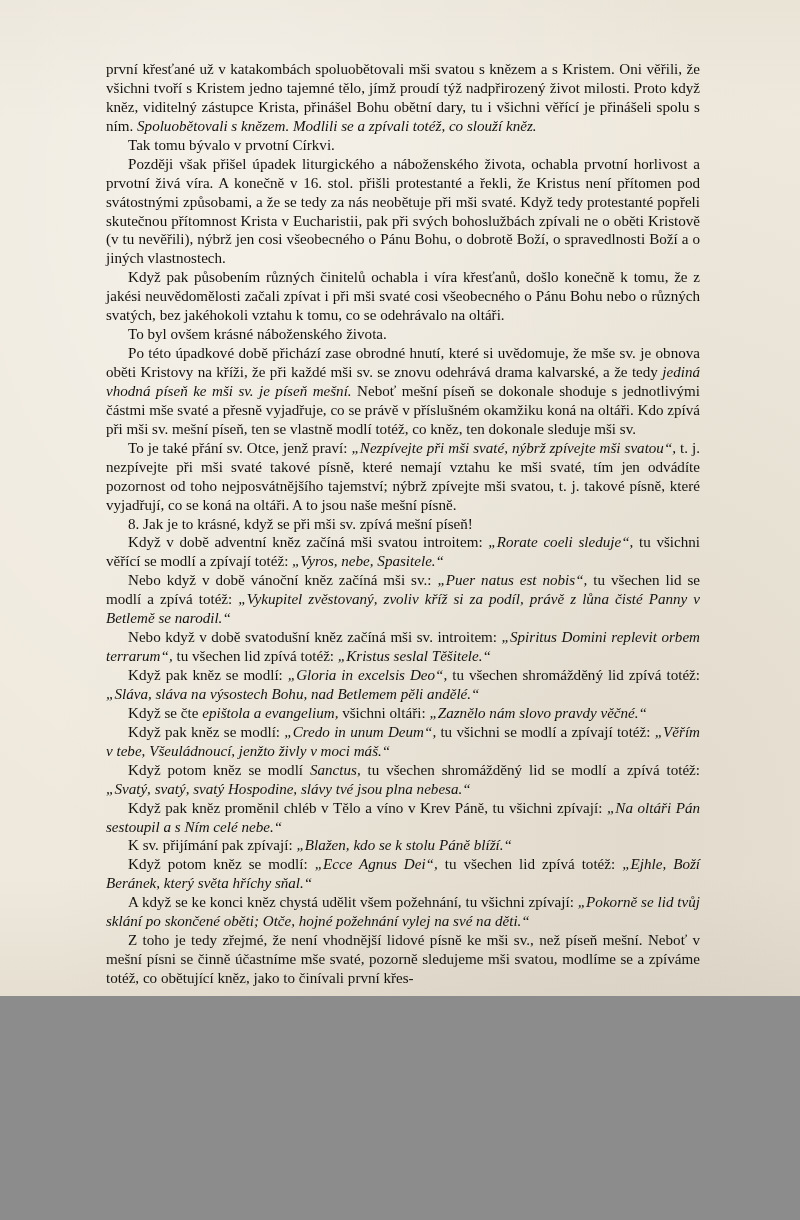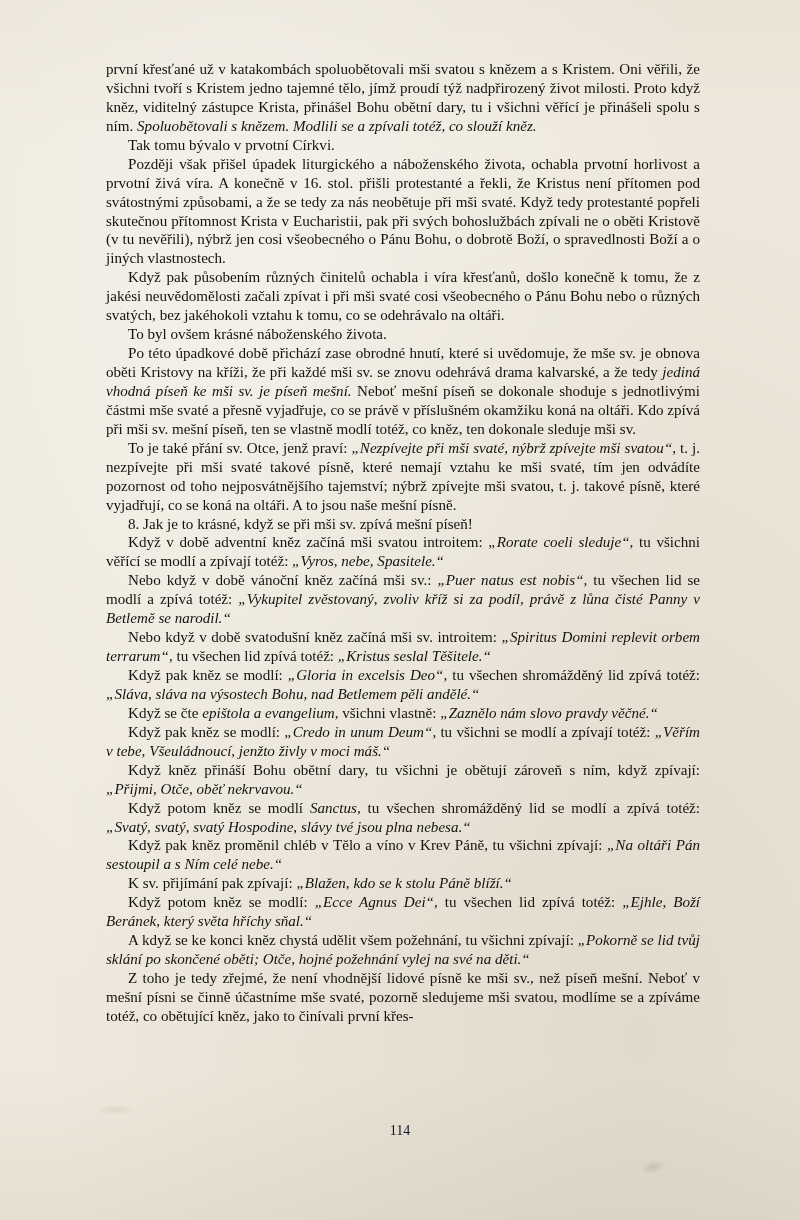--- a/index.html
+++ b/index.html
@@ -3,21 +3,21 @@
 <meta charset="utf-8">
 <style>
   html, body {
     margin: 0;
     padding: 0;
     background: #8c8c8c;
   }
   .page {
     position: relative;
     width: 800px;
-    height: 1220px;
+    height: 996px;
     background: #efe9dd;
     overflow: hidden;
     box-sizing: border-box;
   }
   
   .page::before {
     content: "";
     position: absolute;
     inset: 0;
     background:
@@ -97,25 +97,24 @@
     <p class="para"><span>8. Jak je to krásné, když se při mši sv. zpívá mešní píseň!</span></p>
 
     <p class="para"><span>Když v době adventní kněz začíná mši svatou introitem: </span><span class="it">„Rorate coeli sleduje“,</span><span> tu všichni věřící se modlí a zpívají totéž: </span><span class="it">„Vyros, nebe, Spasitele.“</span></p>
 
     <p class="para"><span>Nebo když v době vánoční kněz začíná mši sv.: </span><span class="it">„Puer natus est nobis“,</span><span> tu všechen lid se modlí a zpívá totéž: </span><span class="it">„Vykupitel zvěstovaný, zvoliv kříž si za podíl, právě z lůna čisté Panny v Betlemě se narodil.“</span></p>
 
     <p class="para"><span>Nebo když v době svatodušní kněz začíná mši sv. introitem: </span><span class="it">„Spiritus Domini replevit orbem terrarum“,</span><span> tu všechen lid zpívá totéž: </span><span class="it">„Kristus seslal Těšitele.“</span></p>
 
     <p class="para"><span>Když pak kněz se modlí: </span><span class="it">„Gloria in excelsis Deo“,</span><span> tu všechen shromážděný lid zpívá totéž: </span><span class="it">„Sláva, sláva na výsostech Bohu, nad Betlemem pěli andělé.“</span></p>
 
-    <p class="para"><span>Když se čte </span><span class="it">epištola a evangelium,</span><span> všichni vlastně: </span><span class="it">„Zaznělo nám slovo pravdy věčné.“</span></p>
+    <p class="para"><span>Když se čte </span><span class="it">epištola a evangelium,</span><span> všichni oltáři: </span><span class="it">„Zaznělo nám slovo pravdy věčné.“</span></p>
 
     <p class="para"><span>Když pak kněz se modlí: </span><span class="it">„Credo in unum Deum“,</span><span> tu všichni se modlí a zpívají totéž: </span><span class="it">„Věřím v tebe, Všeuládnoucí, jenžto živly v moci máš.“</span></p>
 
-    <p class="para"><span>Když kněz přináší Bohu obětní dary, tu všichni je obětují zároveň s ním, když zpívají: </span><span class="it">„Přijmi, Otče, oběť nekrvavou.“</span></p>
 
     <p class="para"><span>Když potom kněz se modlí </span><span class="it">Sanctus,</span><span> tu všechen shromážděný lid se modlí a zpívá totéž: </span><span class="it">„Svatý, svatý, svatý Hospodine, slávy tvé jsou plna nebesa.“</span></p>
 
     <p class="para"><span>Když pak kněz proměnil chléb v Tělo a víno v Krev Páně, tu všichni zpívají: </span><span class="it">„Na oltáři Pán sestoupil a s Ním celé nebe.“</span></p>
 
     <p class="para"><span>K sv. přijímání pak zpívají: </span><span class="it">„Blažen, kdo se k stolu Páně blíží.“</span></p>
 
     <p class="para"><span>Když potom kněz se modlí: </span><span class="it">„Ecce Agnus Dei“,</span><span> tu všechen lid zpívá totéž: </span><span class="it">„Ejhle, Boží Beránek, který světa hříchy sňal.“</span></p>
 
     <p class="para"><span>A když se ke konci kněz chystá udělit všem požehnání, tu všichni zpívají: </span><span class="it">„Pokorně se lid tvůj sklání po skončené oběti; Otče, hojné požehnání vylej na své na děti.“</span></p>

